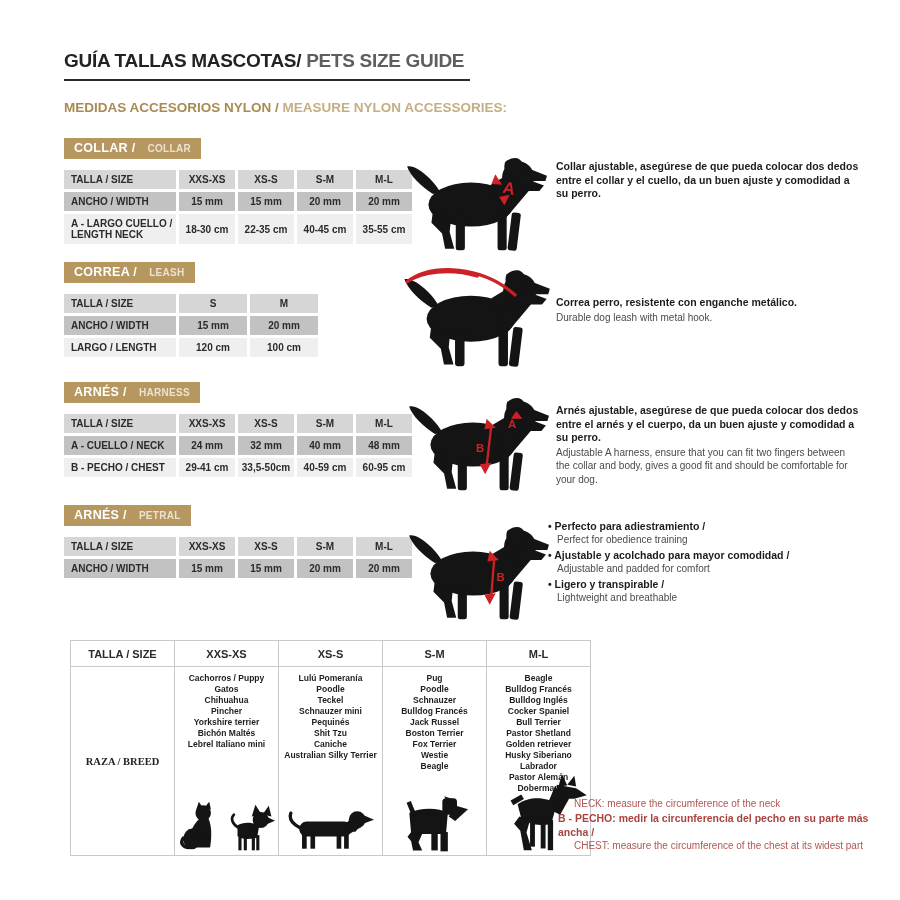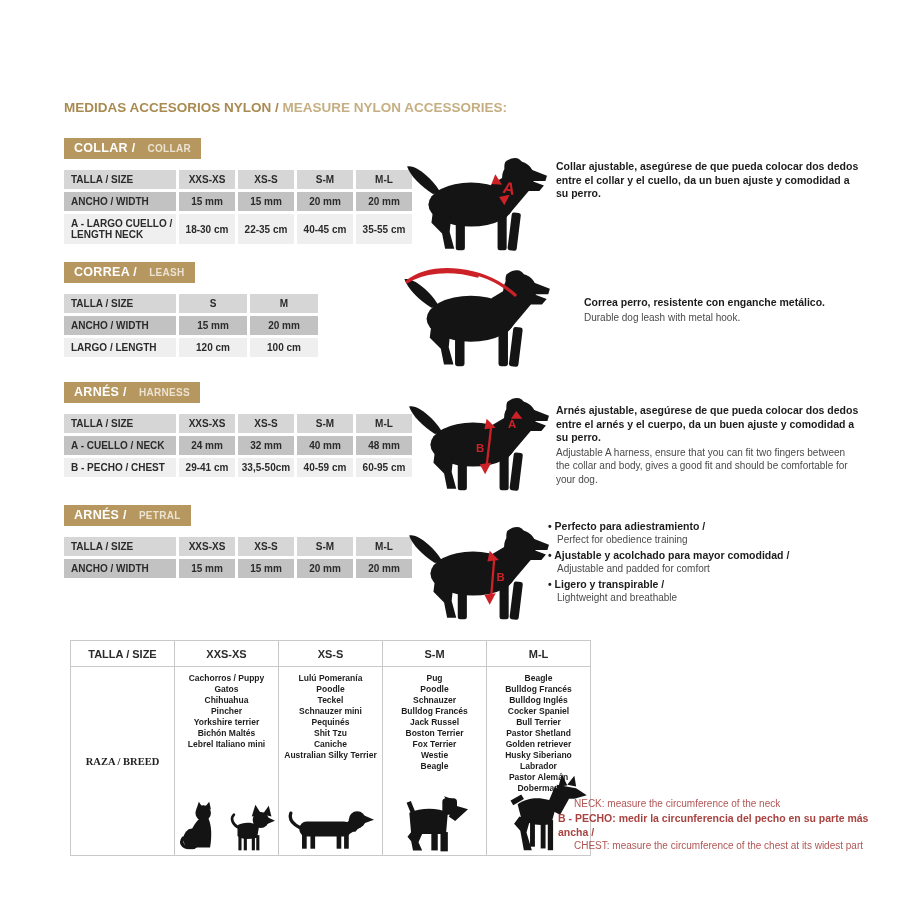--- a/index.html
+++ b/index.html
@@ -59,20 +59,23 @@
   .note-es { font-size:10.5px; font-weight:bold; line-height:14px; }
   .note-en { font-size:10px; line-height:14px; padding-left:16px; opacity:0.9; }
 
   svg text { font-family:"Liberation Sans", sans-serif; }
 </style>
 </head>
 <body>
 
 <div class="page">
 
+  <div class="title">
+    <span>GUÍA TALLAS MASCOTAS/</span><span class="t-en"> PETS SIZE GUIDE</span>
+  </div>
   <div class="subtitle">
     <span class="s-es">MEDIDAS ACCESORIOS NYLON /</span><span class="s-en"> MEASURE NYLON ACCESSORIES:</span>
   </div>
 
   <div class="sec" style="top:138px;">
     <div class="sec-badge">
       <span>COLLAR /</span><span class="b-en"> COLLAR</span>
     </div>
     <table class="sizes">
       <tbody>
@@ -163,21 +166,21 @@
         <path d="M141 20 C150 12 161 13 164 22 C166 34 159 43 149 45 C141 38 138 28 141 20 Z"></path>
         <rect x="150" y="86" width="12" height="50" rx="3" transform="rotate(7 150 86)"></rect>
         <rect x="131" y="90" width="12" height="46" rx="3"></rect>
         <path d="M46 84 C56 92 64 94 70 92 L68 112 L74 134 L62 134 L58 114 L44 100 Z"></path>
         <rect x="76" y="90" width="12" height="46" rx="3"></rect>
       </g>
       <path d="M152 46 C112 10 48 4 14 30 C34 16 70 12 104 22" fill="none" stroke="#cc2127" stroke-width="4" stroke-linecap="round"></path>
     </svg>
   </div>
 
-  <div class="desc" style="left:556px; top:296px;margin-left:28px;">
+  <div class="desc" style="left:556px; top:296px;">
     <div class="d-es">Correa perro, resistente con enganche metálico.</div>
     <div class="d-en">Durable dog leash with metal hook.</div>
   </div>
 
   <div class="sec" style="top:382px;">
     <div class="sec-badge">
       <span>ARNÉS /</span><span class="b-en"> HARNESS</span>
     </div>
     <table class="sizes">
       <tbody>

